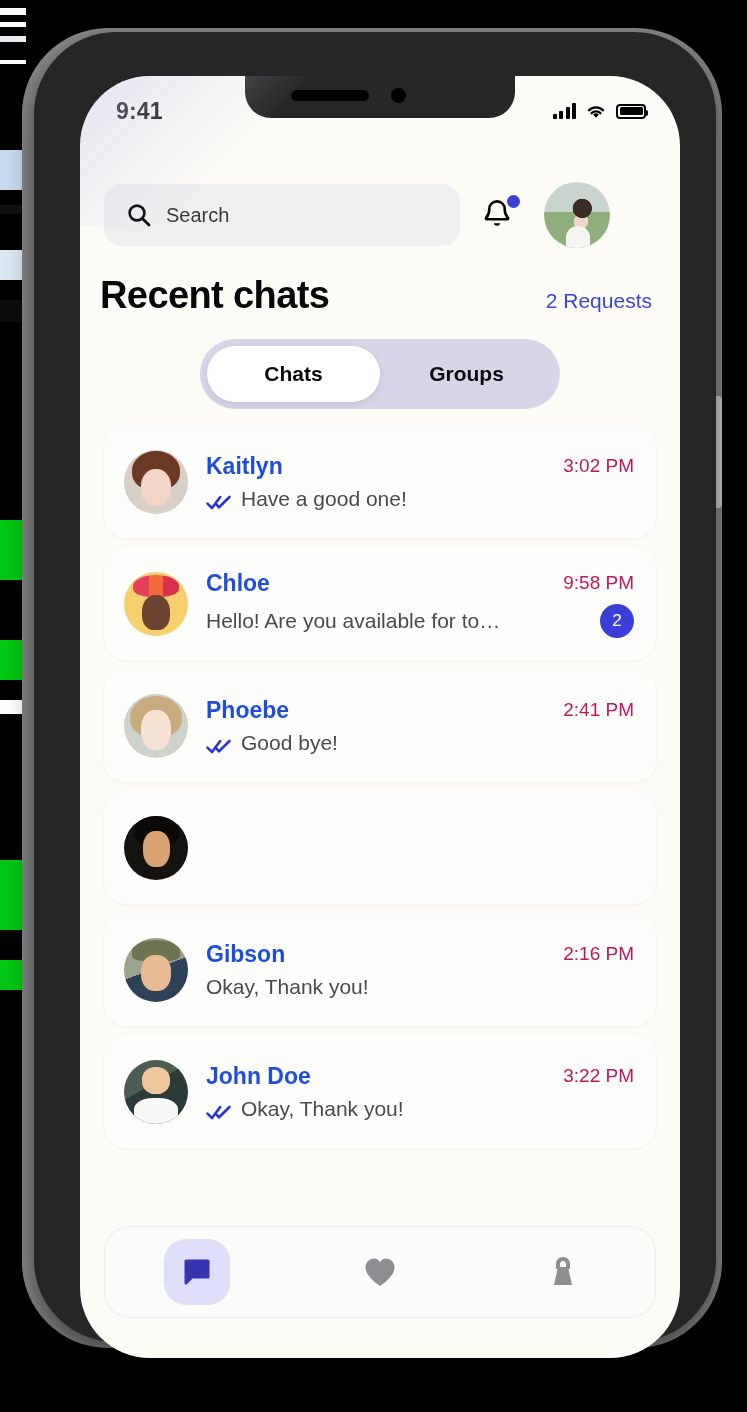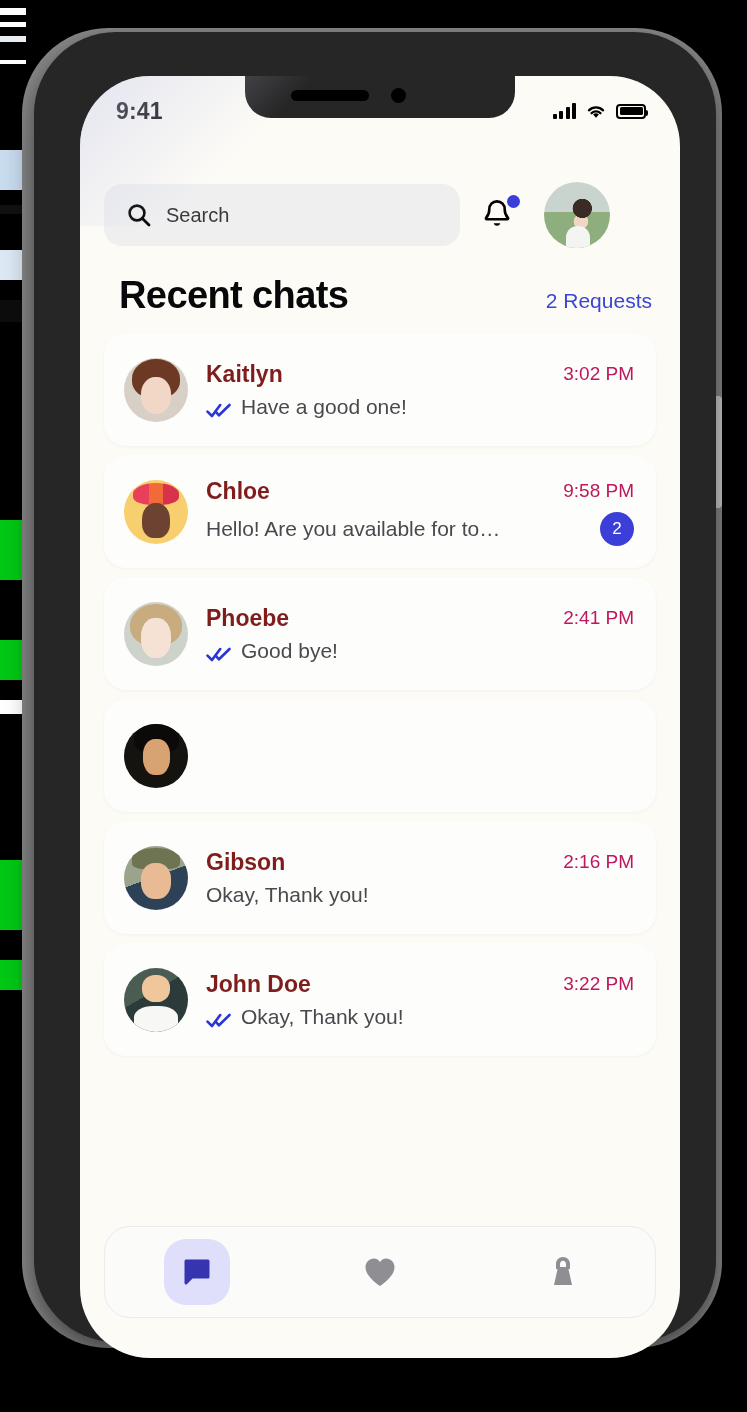--- a/index.html
+++ b/index.html
@@ -127,21 +127,21 @@
     position:relative; overflow:hidden; flex:none;
   }
   .avatar-me::after {
     content:""; position:absolute; left:34%; bottom:0; width:36%; height:34%;
     background:#f4f4f2; border-radius:50% 50% 0 0;
   }
 
   
   .section-row {
     display:flex; align-items:baseline; justify-content:space-between;
-    padding:26px 28px 0 39px;
+    padding:26px 28px 0 20px;
   }
   .page-title { font-size:38px; font-weight:bold; color:#08080a; letter-spacing:-.6px; }
   .requests-link { font-size:21px; color:#3b45d6; }
 
   
   .tabs-wrap { display:flex; justify-content:center; padding-top:22px; }
   .tabs {
     width:360px; height:70px; background:#d6d6e8; border-radius:36px;
     display:flex; align-items:center; padding:7px;
   }
@@ -157,21 +157,21 @@
     height:113px; background:#fdfdfc; border-radius:22px;
     display:flex; align-items:center; padding:0 22px 0 20px;
     box-shadow:0 1px 3px rgba(120,110,90,.07);
   }
   .chat-avatar {
     width:64px; height:64px; border-radius:50%; flex:none; margin-right:18px;
     position:relative; overflow:hidden;
   }
   .chat-main { flex:1; min-width:0; display:flex; flex-direction:column; gap:7px; }
   .chat-row1 { display:flex; align-items:center; justify-content:space-between; }
-  .chat-name { font-size:23px; font-weight:bold; color:#7f1d1d; }
+  .chat-name { font-size:23px; font-weight:bold; color:#1d4ed8; }
   .chat-time { font-size:19px; color:#be185d; }
   .chat-row2 { display:flex; align-items:center; justify-content:space-between; gap:10px; }
   .chat-msg-wrap { display:flex; align-items:flex-end; gap:9px; min-width:0; }
   .chat-msg {
     font-size:21px; color:#4a4a4e;
     white-space:nowrap; overflow:hidden; text-overflow:ellipsis; max-width:300px;
   }
   .badge {
     width:34px; height:34px; border-radius:50%; background:#3b3fd8; color:#fff;
     font-size:17px; display:flex; align-items:center; justify-content:center; flex:none;
@@ -300,20 +300,26 @@
           </div>
 
           <div class="avatar-me"></div>
         </div>
 
         <div class="section-row">
           <div class="page-title">Recent chats</div>
           <div class="requests-link">2 Requests</div>
         </div>
 
+        <div class="tabs-wrap">
+          <div class="tabs">
+            <div class="tab active">Chats</div>
+            <div class="tab">Groups</div>
+          </div>
+        </div>
 
         <div class="chat-list" id="chat-list">
             <div class="chat-card">
               <div class="chat-avatar av-kaitlyn"></div>
               <div class="chat-main">
                 <div class="chat-row1">
                   <div class="chat-name">Kaitlyn</div>
                   <div class="chat-time">3:02 PM</div>
                 </div>
                 <div class="chat-row2">

